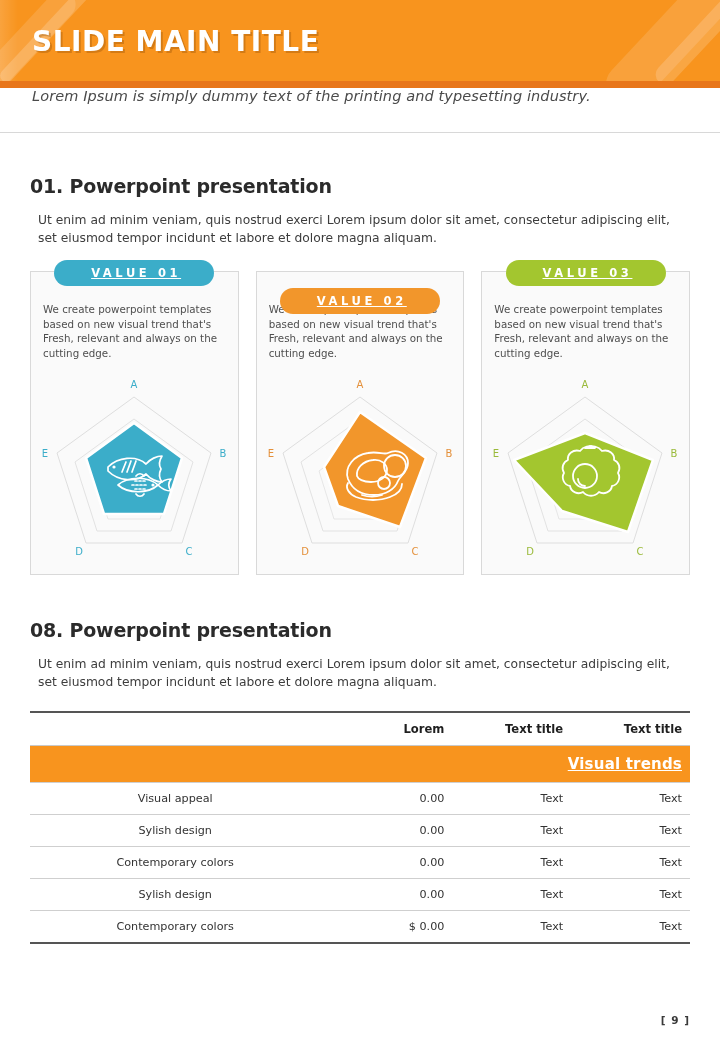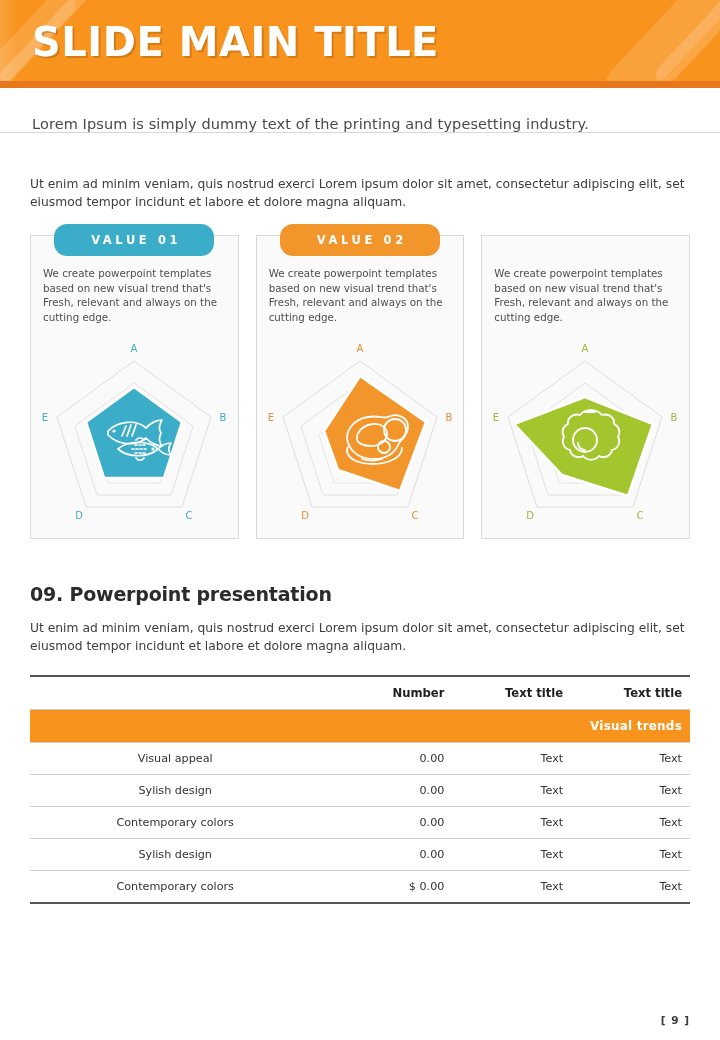--- a/index.html
+++ b/index.html
@@ -47,36 +47,37 @@
   .stripe.s1 { width: 28px; height: 150px; left: 6px;  top: -26px; }
   .stripe.s2 { width: 13px; height: 130px; left: 40px; top: -32px; background: rgba(255,255,255,0.18); }
   .stripe.s3 { width: 44px; height: 168px; left: 648px; top: -44px; }
   .stripe.s4 { width: 20px; height: 150px; left: 700px; top: -48px; background: rgba(255,255,255,0.17); }
 
   .slide-title {
     position: absolute;
     left: 32px;
     top: 18px;
     margin: 0;
-    font-size: 40px;
+    font-size: 28px;
     line-height: 48px;
     font-weight: bold;
     color: #ffffff;
     letter-spacing: 0.5px;
     text-shadow: 2px 2px 0 rgba(120,60,0,0.28);
     white-space: nowrap;
   }
 
   
   .subtitle-bar {
     height: 44px;
     display: flex;
-    align-items: flex-end;
+    align-items: flex-start;
     padding-left: 32px;
     border-bottom: 1px solid #d8d8d8;
+    font-style: italic;
   }
   .subtitle-text {
     font-size: 14.5px;
     color: #4a4a4a;
     letter-spacing: 0.1px;
   }
 
   
   .section {
     padding: 0 30px;
@@ -85,21 +86,21 @@
   .section-02 { margin-top: 44px; }
 
   .section-title {
     margin: 0 0 14px 0;
     font-size: 19px;
     font-weight: bold;
     color: #2b2b2b;
     letter-spacing: -0.2px;
   }
   .section-body {
-    margin: 0;
+    margin: 8px;
     font-size: 12.3px;
     line-height: 18px;
     color: #3d3d3d;
     max-width: 662px;
   }
 
   
   .cards {
     display: flex;
     gap: 17px;
@@ -112,31 +113,32 @@
     border: 1px solid #d9d9d9;
     background: #fafafa;
     box-sizing: border-box;
   }
   .badge {
     position: absolute;
     top: -12px;
     left: 50%;
     transform: translateX(-50%);
     width: 160px;
-    height: 32px;
+    height: 26px;
     border-radius: 13px;
     display: flex;
     align-items: center;
     justify-content: center;
     color: #ffffff;
     font-size: 11.5px;
     font-weight: bold;
     letter-spacing: 3.6px;
     text-indent: 3.6px;
     white-space: nowrap;
+    text-decoration: underline;
   }
   .card-text {
     margin: 30px 12px 0 12px;
     font-size: 10.3px;
     line-height: 14.5px;
     color: #4e4e4e;
     text-align: left;
   }
   .radar-wrap {
     position: absolute;
@@ -163,23 +165,24 @@
     border-top: 2px solid #555555;
     border-bottom: 1px solid #c9c9c9;
     text-align: right;
     white-space: nowrap;
   }
   .data-table thead th.col-label { text-align: left; }
   .group-row td {
     background: #f8941e;
     color: #ffffff;
     font-weight: bold;
-    font-size: 12px;
+    font-size: 15px;
     padding: 7px 8px;
     letter-spacing: 0.2px;
+    text-decoration: underline;
   }
   .data-table tbody td {
     padding: 9px 8px;
     border-bottom: 1px solid #cfcfcf;
     text-align: right;
     white-space: nowrap;
   }
   .data-table tbody td.col-label { text-align: center; }
   .data-table tbody tr:last-child td { border-bottom: 2px solid #555555; }
 
@@ -210,20 +213,21 @@
   <div class="header-edge-left"></div>
   <h1 class="slide-title">SLIDE MAIN TITLE</h1>
   <div class="header-band" style="background: rgb(232, 118, 26);"></div>
 </div>
 
 <div class="subtitle-bar">
   <span class="subtitle-text">Lorem Ipsum is simply dummy text of the printing and typesetting industry.</span>
 </div>
 
 <div class="section section-01">
+  <h2 class="section-title">01. Powerpoint presentation</h2>
   <p class="section-body">Ut enim ad minim veniam, quis nostrud exerci  Lorem ipsum dolor sit amet, consectetur adipiscing elit, set eiusmod tempor incidunt et labore et dolore magna aliquam.</p>
 
   <div class="cards">
 
     <div class="card">
       <div class="badge" id="badge-0" style="background: rgb(59, 173, 201);">VALUE 01</div>
       <div class="card-text">We create powerpoint templates based on new visual trend that's Fresh, relevant and always on the cutting edge.</div>
       <div class="radar-wrap">
         <svg width="205" height="185" viewBox="0 0 205 185">
           <g>
@@ -250,21 +254,21 @@
             <text x="191" y="82" text-anchor="middle">B</text>
             <text x="157" y="180" text-anchor="middle">C</text>
             <text x="47" y="180" text-anchor="middle">D</text>
             <text x="13" y="82" text-anchor="middle">E</text>
           </g>
         </svg>
       </div>
     </div>
 
     <div class="card">
-      <div class="badge" id="badge-1" style="background: rgb(242, 150, 43);">VALUE 02</div>
+      <div class="badge" id="badge-1" style="background: rgb(242, 150, 43); margin-top: 28px;">VALUE 02</div>
       <div class="card-text">We create powerpoint templates based on new visual trend that's Fresh, relevant and always on the cutting edge.</div>
       <div class="radar-wrap">
         <svg width="205" height="185" viewBox="0 0 205 185">
           <g>
             <polygon points="102,22 179,78 150,168 54,168 25,78" fill="none" stroke="#dedede" stroke-width="1"></polygon>
             <polygon points="102,44 161,87 139,156 65,156 43,87" fill="none" stroke="#e2e2e2" stroke-width="1"></polygon>
             <polygon points="102,66 143,96 128,144 76,144 61,96" fill="none" stroke="#e6e6e6" stroke-width="1"></polygon>
           </g>
           <polygon points="102,37 168,83 142,152 80,131 66,92" fill="#f2962b" stroke="#ffffff" stroke-width="2.5" stroke-linejoin="round"></polygon>
 
@@ -281,20 +285,21 @@
             <text x="191" y="82" text-anchor="middle">B</text>
             <text x="157" y="180" text-anchor="middle">C</text>
             <text x="47" y="180" text-anchor="middle">D</text>
             <text x="13" y="82" text-anchor="middle">E</text>
           </g>
         </svg>
       </div>
     </div>
 
     <div class="card">
+      <div class="badge" id="badge-2" style="background: rgb(163, 198, 47);">VALUE 03</div>
       <div class="card-text">We create powerpoint templates based on new visual trend that's Fresh, relevant and always on the cutting edge.</div>
       <div class="radar-wrap">
         <svg width="205" height="185" viewBox="0 0 205 185">
           <g>
             <polygon points="102,22 179,78 150,168 54,168 25,78" fill="none" stroke="#dedede" stroke-width="1"></polygon>
             <polygon points="102,44 161,87 139,156 65,156 43,87" fill="none" stroke="#e2e2e2" stroke-width="1"></polygon>
             <polygon points="102,66 143,96 128,144 76,144 61,96" fill="none" stroke="#e6e6e6" stroke-width="1"></polygon>
           </g>
           <polygon points="102,58 170,85 145,157 79,136 31,85" fill="#a3c62f" stroke="#ffffff" stroke-width="2.5" stroke-linejoin="round"></polygon>
 
@@ -311,34 +316,34 @@
             <text x="13" y="82" text-anchor="middle">E</text>
           </g>
         </svg>
       </div>
     </div>
 
   </div>
 </div>
 
 <div class="section section-02">
-  <h2 class="section-title">09. Powerpoint presentation</h2>
+  <h2 class="section-title">08. Powerpoint presentation</h2>
   <p class="section-body">Ut enim ad minim veniam, quis nostrud exerci  Lorem ipsum dolor sit amet, consectetur adipiscing elit, set eiusmod tempor incidunt et labore et dolore magna aliquam.</p>
 
   <table class="data-table">
     <colgroup>
       <col class="col-w-label">
         <col class="col-w-number">
         <col class="col-w-t1">
         <col class="col-w-t2">
     </colgroup>
     <thead>
       <tr>
         <th class="col-label"></th>
-        <th>Number</th>
+        <th>Lorem</th>
         <th>Text title</th>
         <th>Text title</th>
       </tr>
     </thead>
     <tbody>
       <tr class="group-row">
         <td colspan="4" style="background: rgb(248, 148, 30);">Visual trends</td>
       </tr>
       <tr>
         <td class="col-label">Visual appeal</td>

